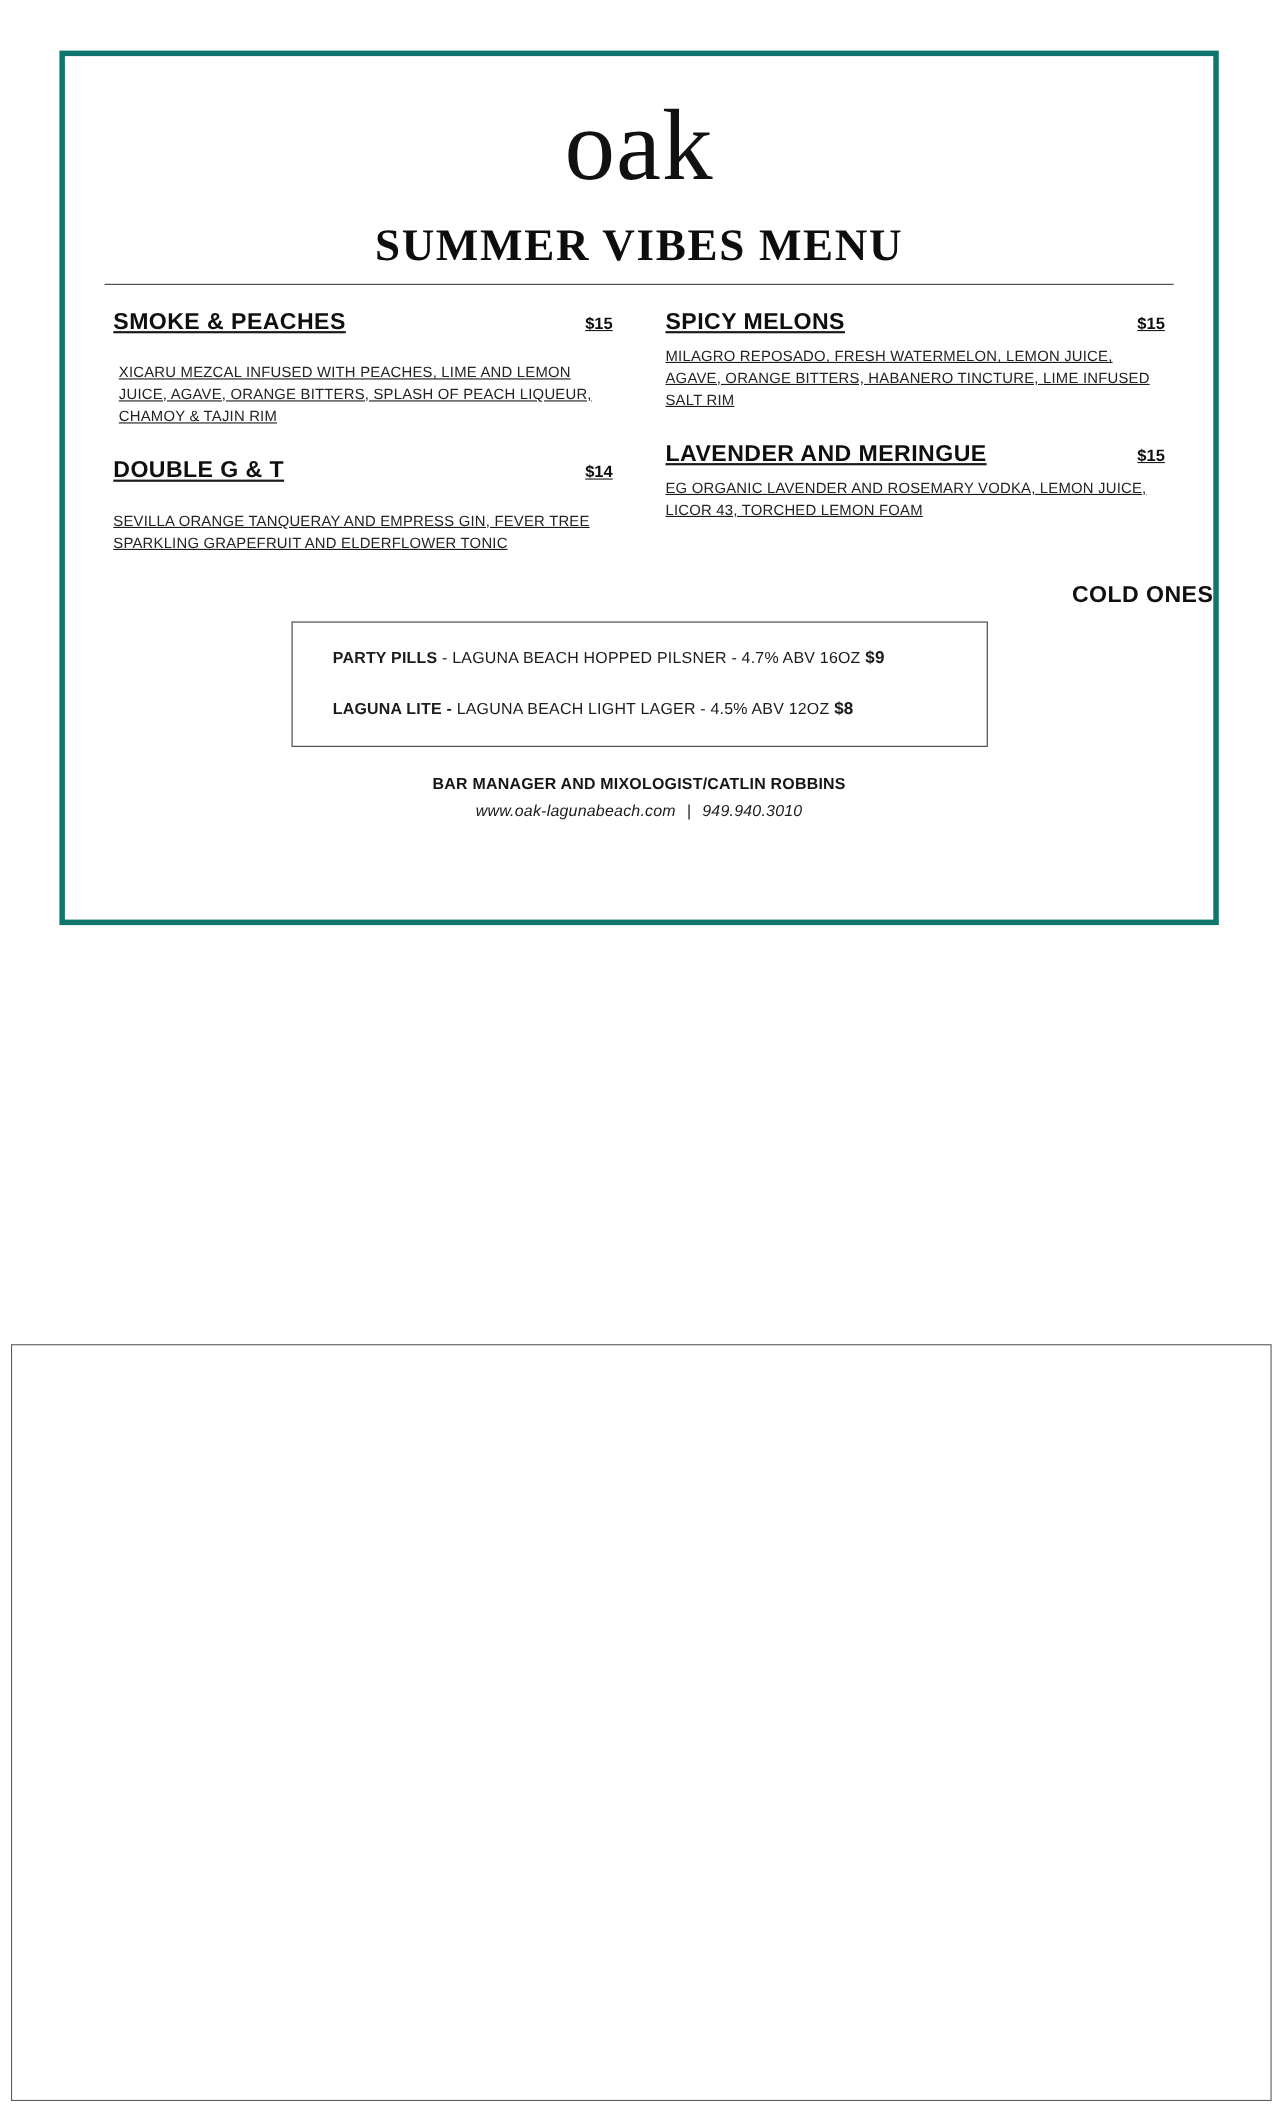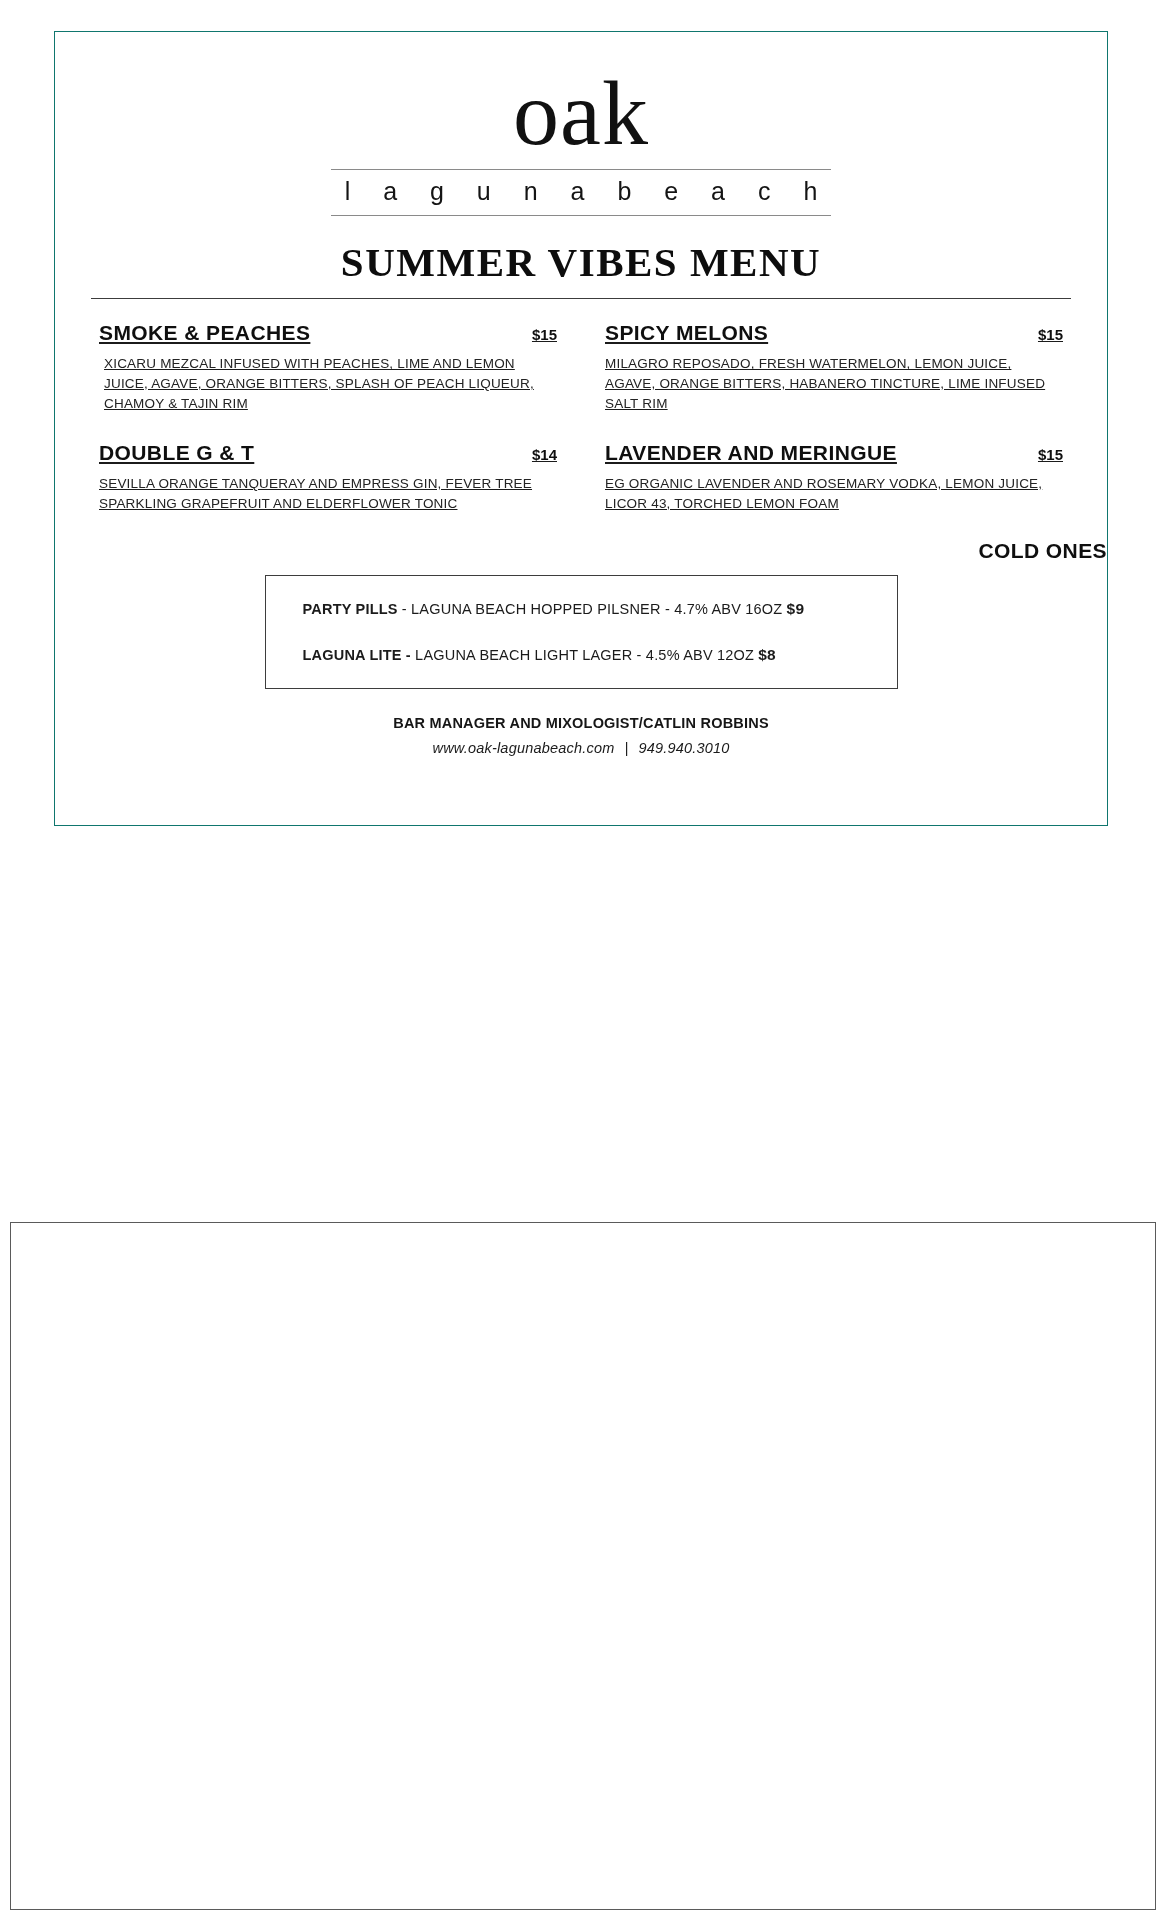--- a/index.html
+++ b/index.html
@@ -13,24 +13,24 @@
     font-family: "Liberation Sans", sans-serif;
     color: #1b1b1b;
     position: relative;
     overflow: hidden;
   }
 
   
   .menu-card {
     position: absolute;
     left: 54px;
-    top: 31px;
+    top: 46px;
     width: 1054px;
     height: 795px;
-    border: 1px solid #0f766e;
+    border: 5px solid #0f766e;
     background: #ffffff;
     box-sizing: border-box;
   }
 
   
   .blank-card {
     position: absolute;
     left: 10px;
     top: 1222px;
     width: 1146px;
@@ -112,21 +112,21 @@
     text-transform: uppercase;
   }
   .item-price {
     font-size: 15px;
     font-weight: 700;
     color: #0f0f0f;
     margin-left: 12px;
     white-space: nowrap;
   }
   .item-desc {
-    margin-top: 9px;
+    margin-top: 24px;
     font-size: 13.5px;
     line-height: 1.45;
     letter-spacing: 0.2px;
     color: #232323;
     text-transform: uppercase;
   }
   .indent { padding-left: 5px; }
 
   
   .col-right .item-desc { margin-top: 9px; }
@@ -181,23 +181,20 @@
   }
   .footer-sep { padding: 0 10px; }
 </style>
 </head>
 <body>
 
 <div class="menu-card">
 
   <div class="logo-wrap">
     <div class="logo-oak">oak</div>
-    <div class="logo-sub-wrap">
-      <div class="logo-sub">l a g u n a   b e a c h</div>
-    </div>
   </div>
 
   <div class="menu-title">SUMMER VIBES MENU</div>
   <div class="title-rule"></div>
 
   <div class="cocktails">
 
     <div class="col col-left">
 
       <div class="item">

